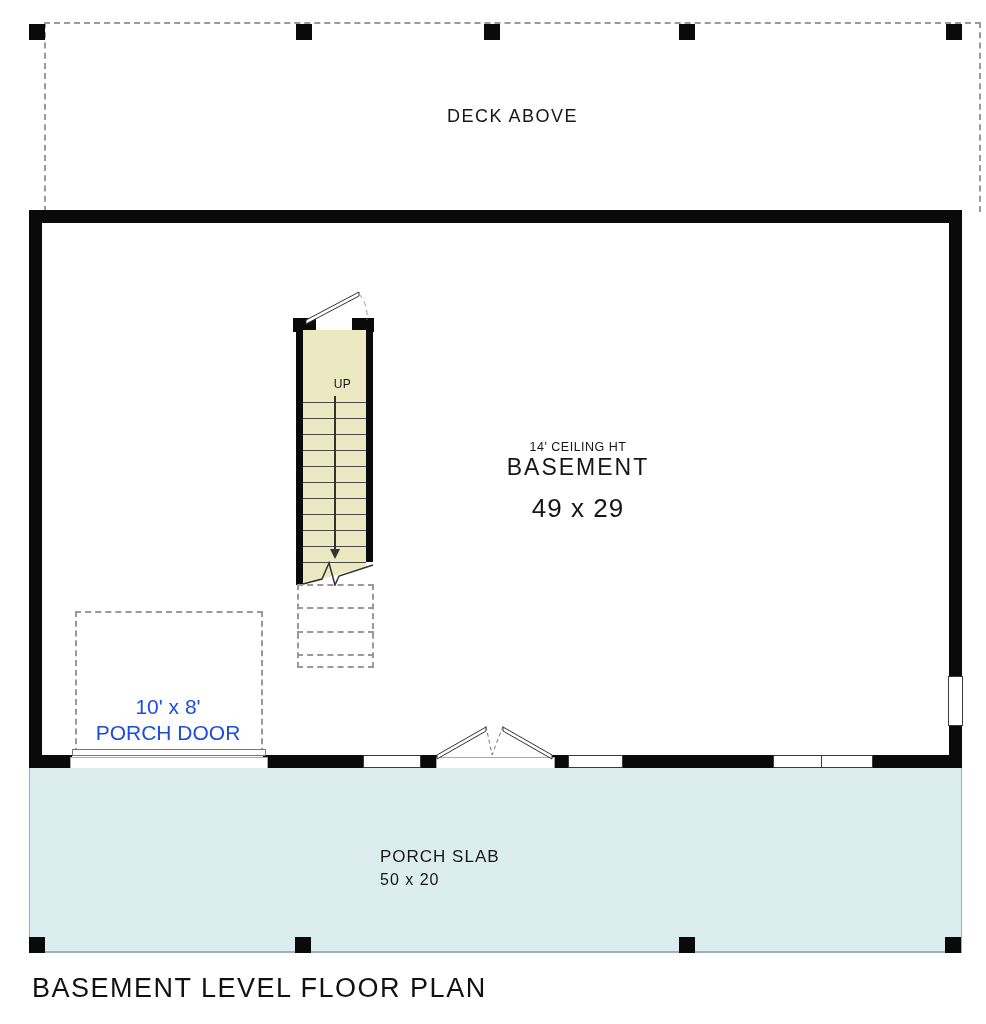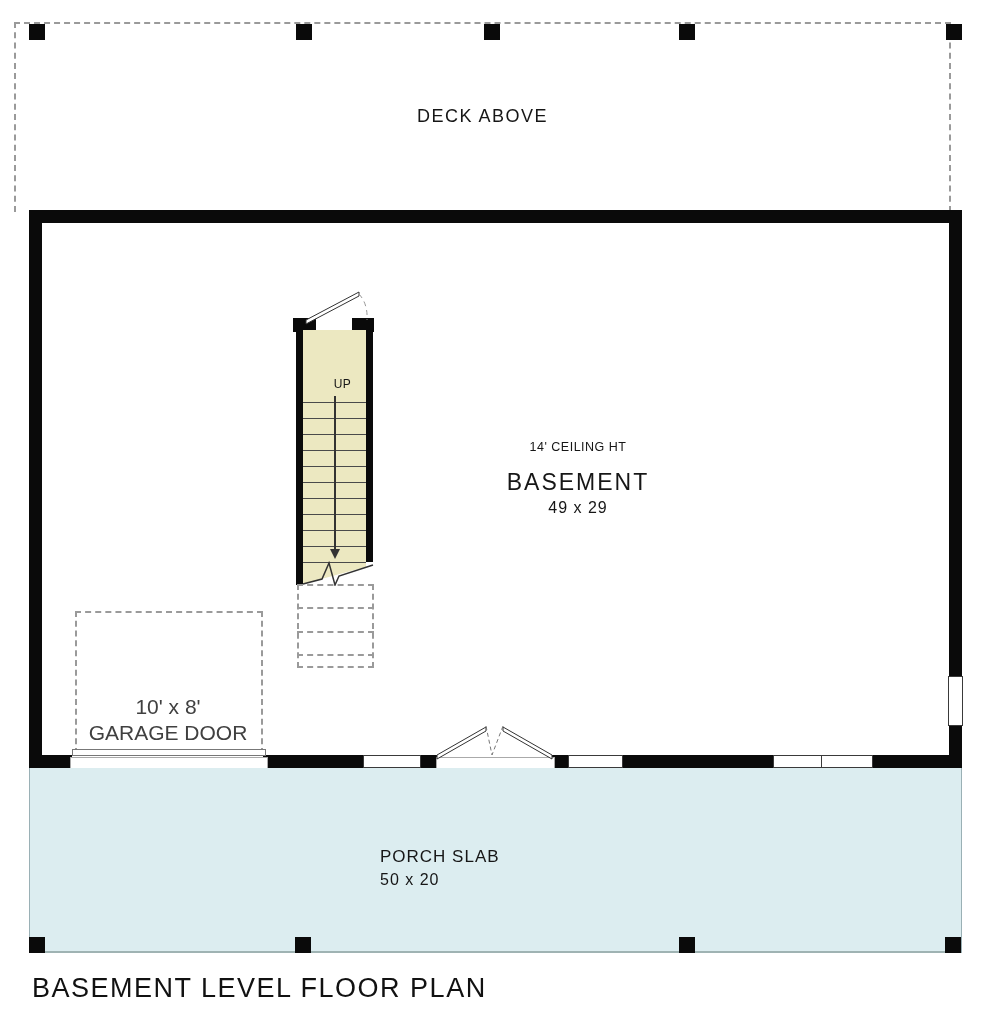--- a/index.html
+++ b/index.html
@@ -10,21 +10,21 @@
   }
   html,body{margin:0;padding:0;background:#ffffff;}
   .canvas{
     position:relative;width:986px;height:1024px;background:#ffffff;overflow:hidden;
     font-family:"Liberation Sans",sans-serif;color:#1a1a1a;
   }
   .abs{position:absolute;}
   .wall{position:absolute;background:var(--wall);}
   .post{position:absolute;width:16px;height:16px;background:var(--wall);}
   .deck{
-    position:absolute;left:14px;top:22px;width:933px;height:188px;
+    position:absolute;left:44px;top:22px;width:933px;height:188px;
     border-top:2px dashed var(--dash-gray);
     border-left:2px dashed var(--dash-gray);
     border-right:2px dashed var(--dash-gray);
   }
   .deck-label{
     position:absolute;left:0;right:0;top:82px;text-align:center;
     font-size:18px;letter-spacing:1.5px;color:#161616;
   }
   .win{position:absolute;background:#ffffff;border:1px solid #3a3a3a;box-sizing:border-box;}
   .stair-fill{position:absolute;left:303px;top:330px;width:63px;height:253px;background:var(--stair-fill);}
@@ -40,35 +40,35 @@
   }
   .dashed-run{
     position:absolute;left:297px;top:584px;width:77px;height:84px;
     border:2px dashed var(--dash-gray);box-sizing:border-box;
   }
   .dash-tread{position:absolute;left:297px;width:77px;height:0;border-top:2px dashed var(--dash-gray);}
   .garage-outline{
     position:absolute;left:75px;top:611px;width:188px;height:143px;
     border:2px dashed var(--dash-gray);box-sizing:border-box;
   }
-  .garage-label{position:absolute;left:61px;top:694px;width:214px;text-align:center;font-size:21px;line-height:26px;color:#404040;}
+  .garage-label{position:absolute;left:61px;top:694px;width:214px;text-align:center;font-size:21px;line-height:26px;color:#1d4ed8;}
   .garage-panel{position:absolute;left:72px;top:749px;width:194px;height:7px;background:#fff;border:1px solid #777;box-sizing:border-box;}
   .threshold{position:absolute;background:#fff;border:1px solid #aaa;box-sizing:border-box;}
   .porch{
     position:absolute;left:29px;top:768px;width:933px;height:185px;
     background:var(--porch-fill);
     border-left:1px solid #9ab0b5;border-right:1px solid #9ab0b5;border-bottom:2px solid #9fb3b3;
     box-sizing:border-box;
   }
   .porch-label{position:absolute;left:380px;top:845px;width:200px;text-align:left;font-size:17px;line-height:23px;letter-spacing:1px;color:#161616;}
   .porch-label .dim{font-size:16px;}
   .basement-label{position:absolute;left:478px;top:440px;width:200px;text-align:center;color:#161616;}
   .basement-label .ceil{font-size:12.5px;letter-spacing:0.5px;}
-  .basement-label .name{font-size:23px;letter-spacing:2px;margin-top:15px;}
-  .basement-label .dim{font-size:16px;letter-spacing:1px;margin-top:3px;}
+  .basement-label .name{font-size:23px;letter-spacing:2px;margin-top:0;}
+  .basement-label .dim{font-size:26px;letter-spacing:1px;margin-top:12px;}
   .plan-title{
     position:absolute;left:0;top:973px;width:986px;text-align:left;
     font-size:27px;letter-spacing:1.5px;color:#111;padding-left:32px;
   }
 </style>
 </head>
 <body>
 
 <div class="canvas">
 
@@ -128,21 +128,21 @@
 
   <div class="basement-label">
     <div class="ceil">14' CEILING HT</div>
     <div class="name">BASEMENT</div>
     <div class="dim">49 x 29</div>
   </div>
 
   <div class="garage-outline"></div>
   <div class="garage-label">
     <div>10' x 8'</div>
-    <div>GARAGE DOOR</div>
+    <div>PORCH DOOR</div>
   </div>
   <div class="garage-panel"></div>
   <div class="threshold" style="left:70px;top:757px;width:198px;height:19px"></div>
 
   <div class="threshold" style="left:436px;top:757px;width:119px;height:20px"></div>
   <svg class="abs" style="left:430px;top:698px" width="142" height="62" viewBox="0 0 142 62">
     <polygon points="7,57 56,29 56,33 7,61" fill="#ffffff" stroke="#333" stroke-width="1"></polygon>
     <polygon points="122,57 73,29 73,33 122,61" fill="#ffffff" stroke="#333" stroke-width="1"></polygon>
     <path d="M56,28 L62,57" fill="none" stroke="#777" stroke-width="1" stroke-dasharray="4,3"></path>
     <path d="M73,28 L62,57" fill="none" stroke="#777" stroke-width="1" stroke-dasharray="4,3"></path>

